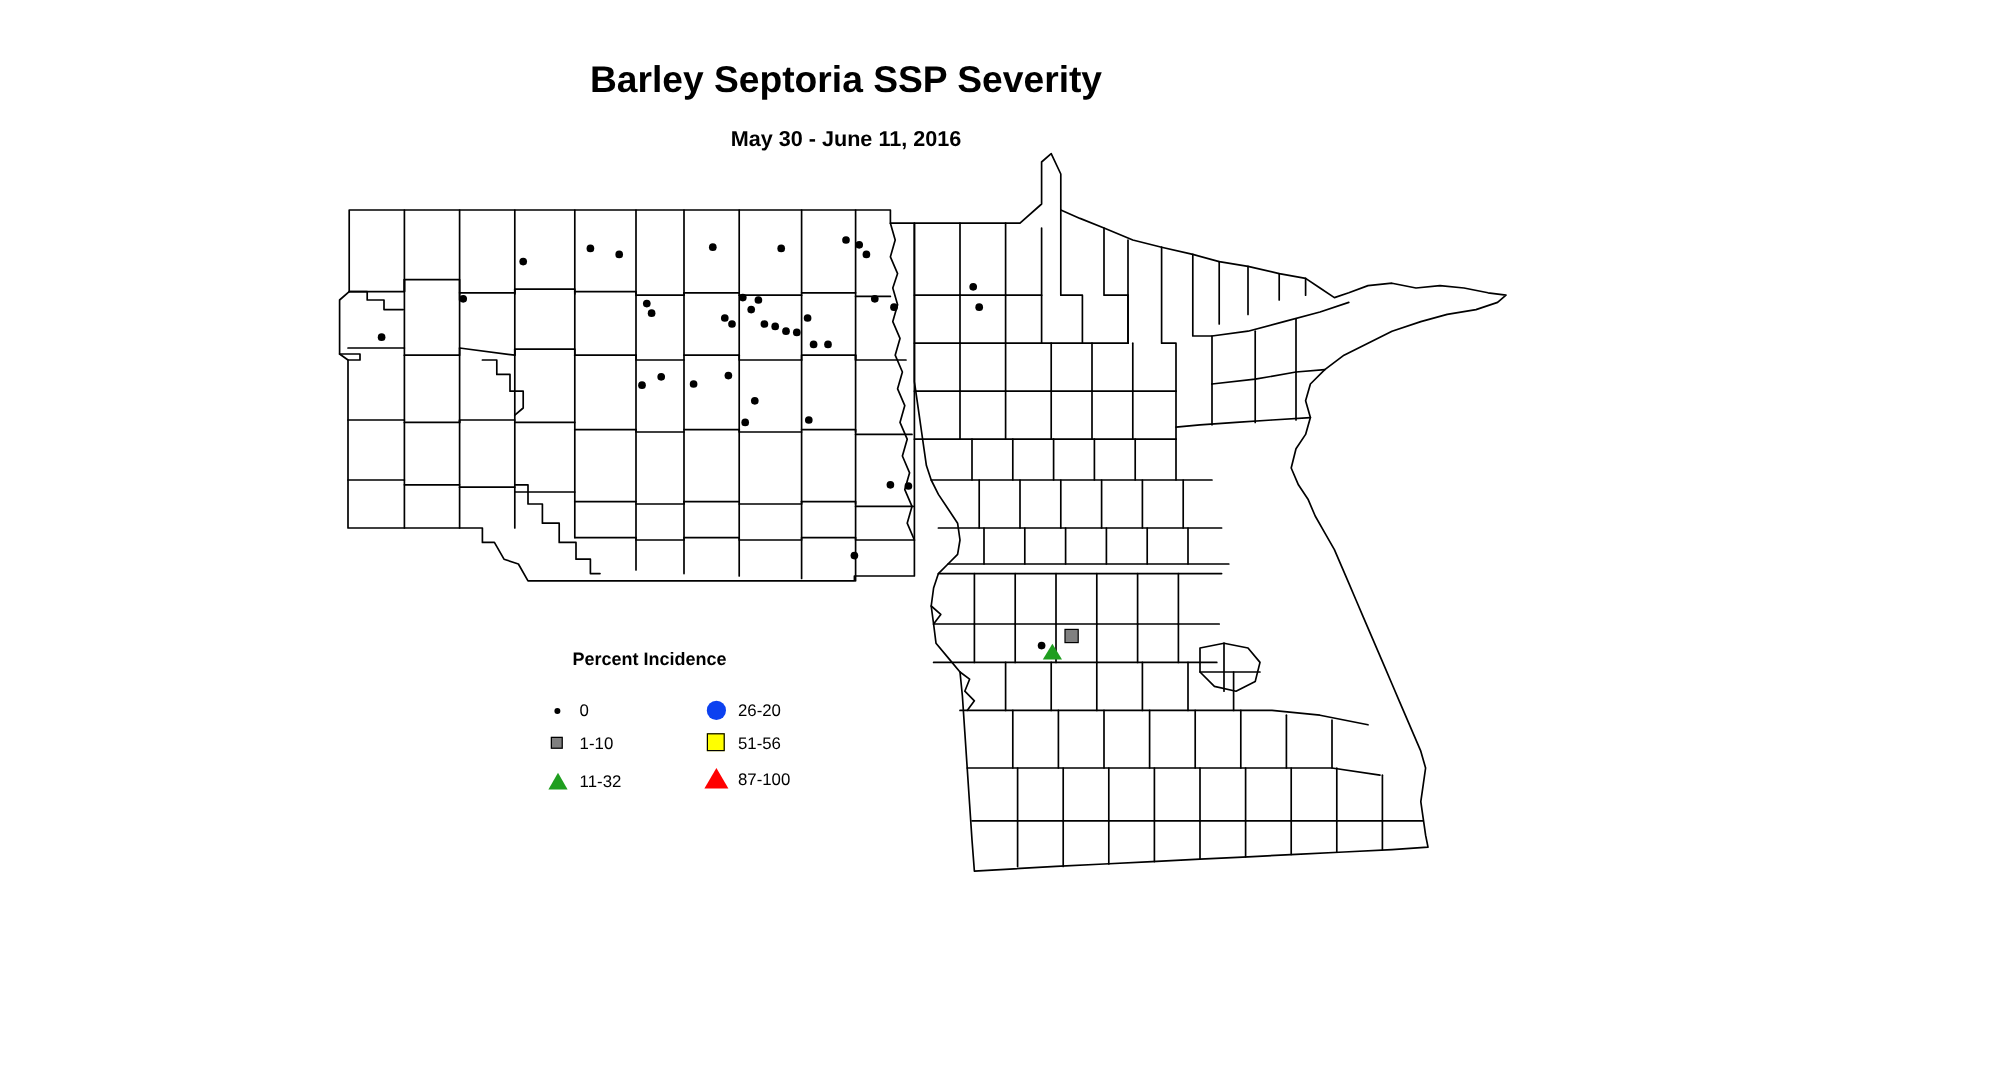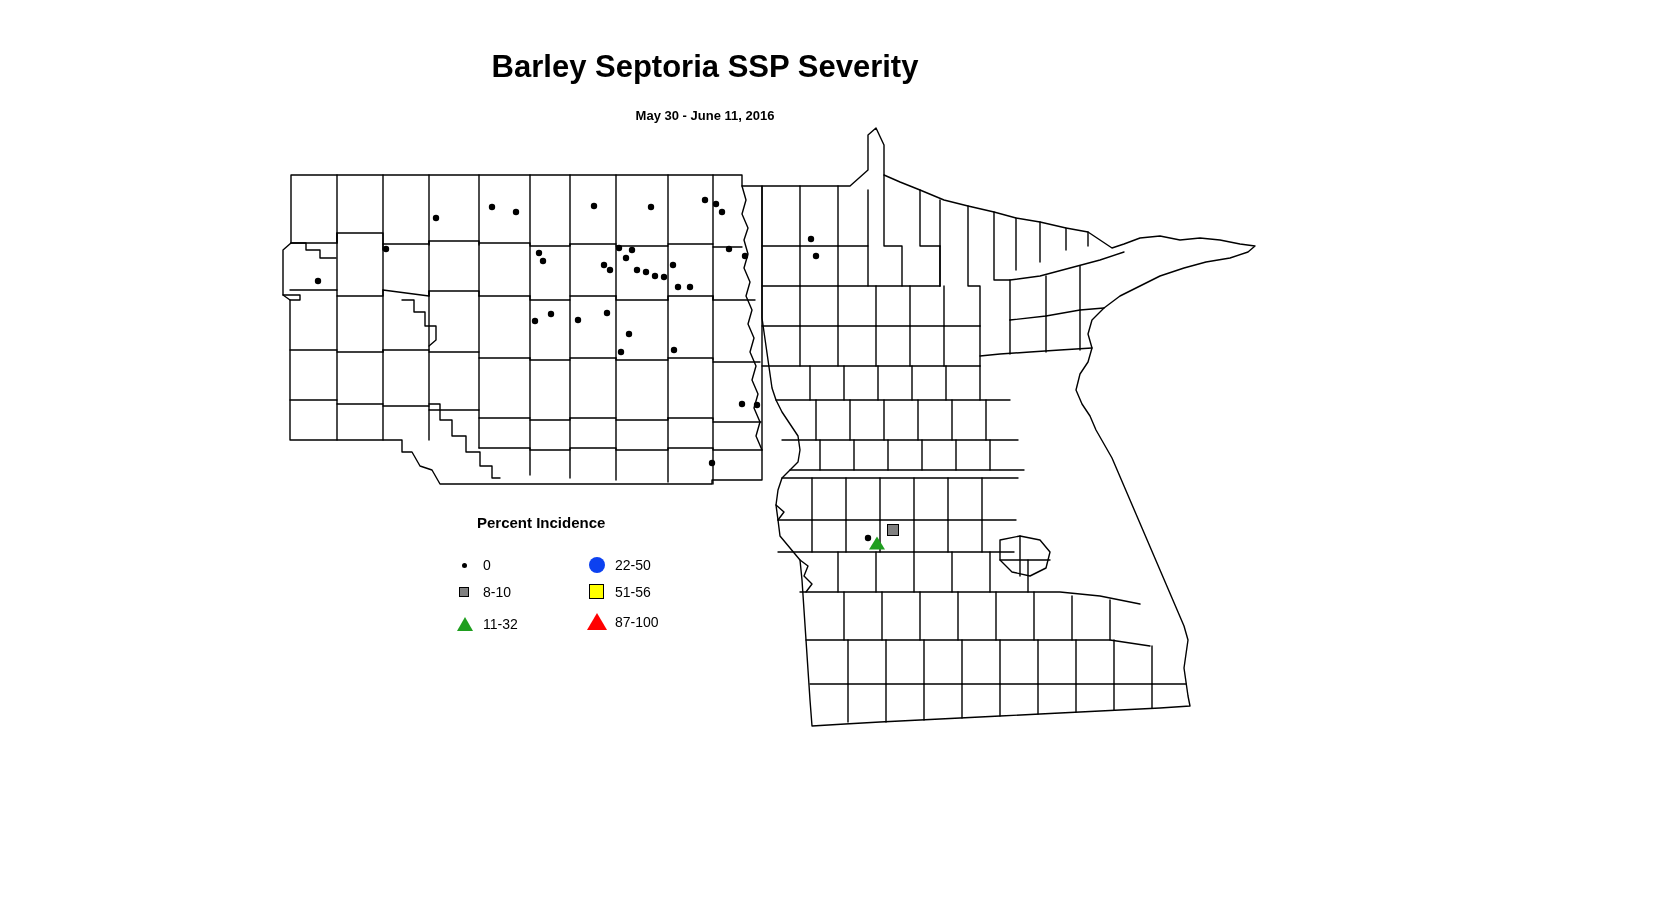--- a/index.html
+++ b/index.html
@@ -31,33 +31,33 @@
     font-weight: bold;
     letter-spacing: 0px;
     line-height: 38px;
   }
   #subtitle {
     position: absolute;
     left: 0;
     top: 103px;
     width: 1410px;
     text-align: center;
-    font-size: 13px;
+    font-size: 18px;
     font-weight: bold;
     line-height: 26px;
   }
   #map-svg {
     position: absolute;
     left: 0;
     top: 0;
   }
   #legend {
     position: absolute;
     left: 455px;
-    top: 514px;
+    top: 541px;
     width: 240px;
     height: 130px;
   }
   #legend-title {
     position: absolute;
     left: 22px;
     top: 0px;
     font-size: 15px;
     font-weight: bold;
     white-space: nowrap;
@@ -390,35 +390,35 @@
       <span class="legend-sym">
           <span class="sym-dot"></span>
         </span>
       <span class="legend-label">0</span>
     </div>
 
     <div class="legend-item" style="left:0px; top:68px;">
       <span class="legend-sym">
           <span class="sym-square gray"></span>
         </span>
-      <span class="legend-label">8-10</span>
+      <span class="legend-label">1-10</span>
     </div>
 
     <div class="legend-item" style="left:0px; top:100px;">
       <span class="legend-sym">
           <span class="sym-tri green"></span>
         </span>
       <span class="legend-label">11-32</span>
     </div>
 
     <div class="legend-item" style="left:132px; top:41px;">
       <span class="legend-sym">
           <span class="sym-circle"></span>
         </span>
-      <span class="legend-label">22-50</span>
+      <span class="legend-label">26-20</span>
     </div>
 
     <div class="legend-item" style="left:132px; top:68px;">
       <span class="legend-sym">
           <span class="sym-square yellow"></span>
         </span>
       <span class="legend-label">51-56</span>
     </div>
 
     <div class="legend-item" style="left:132px; top:98px;">

